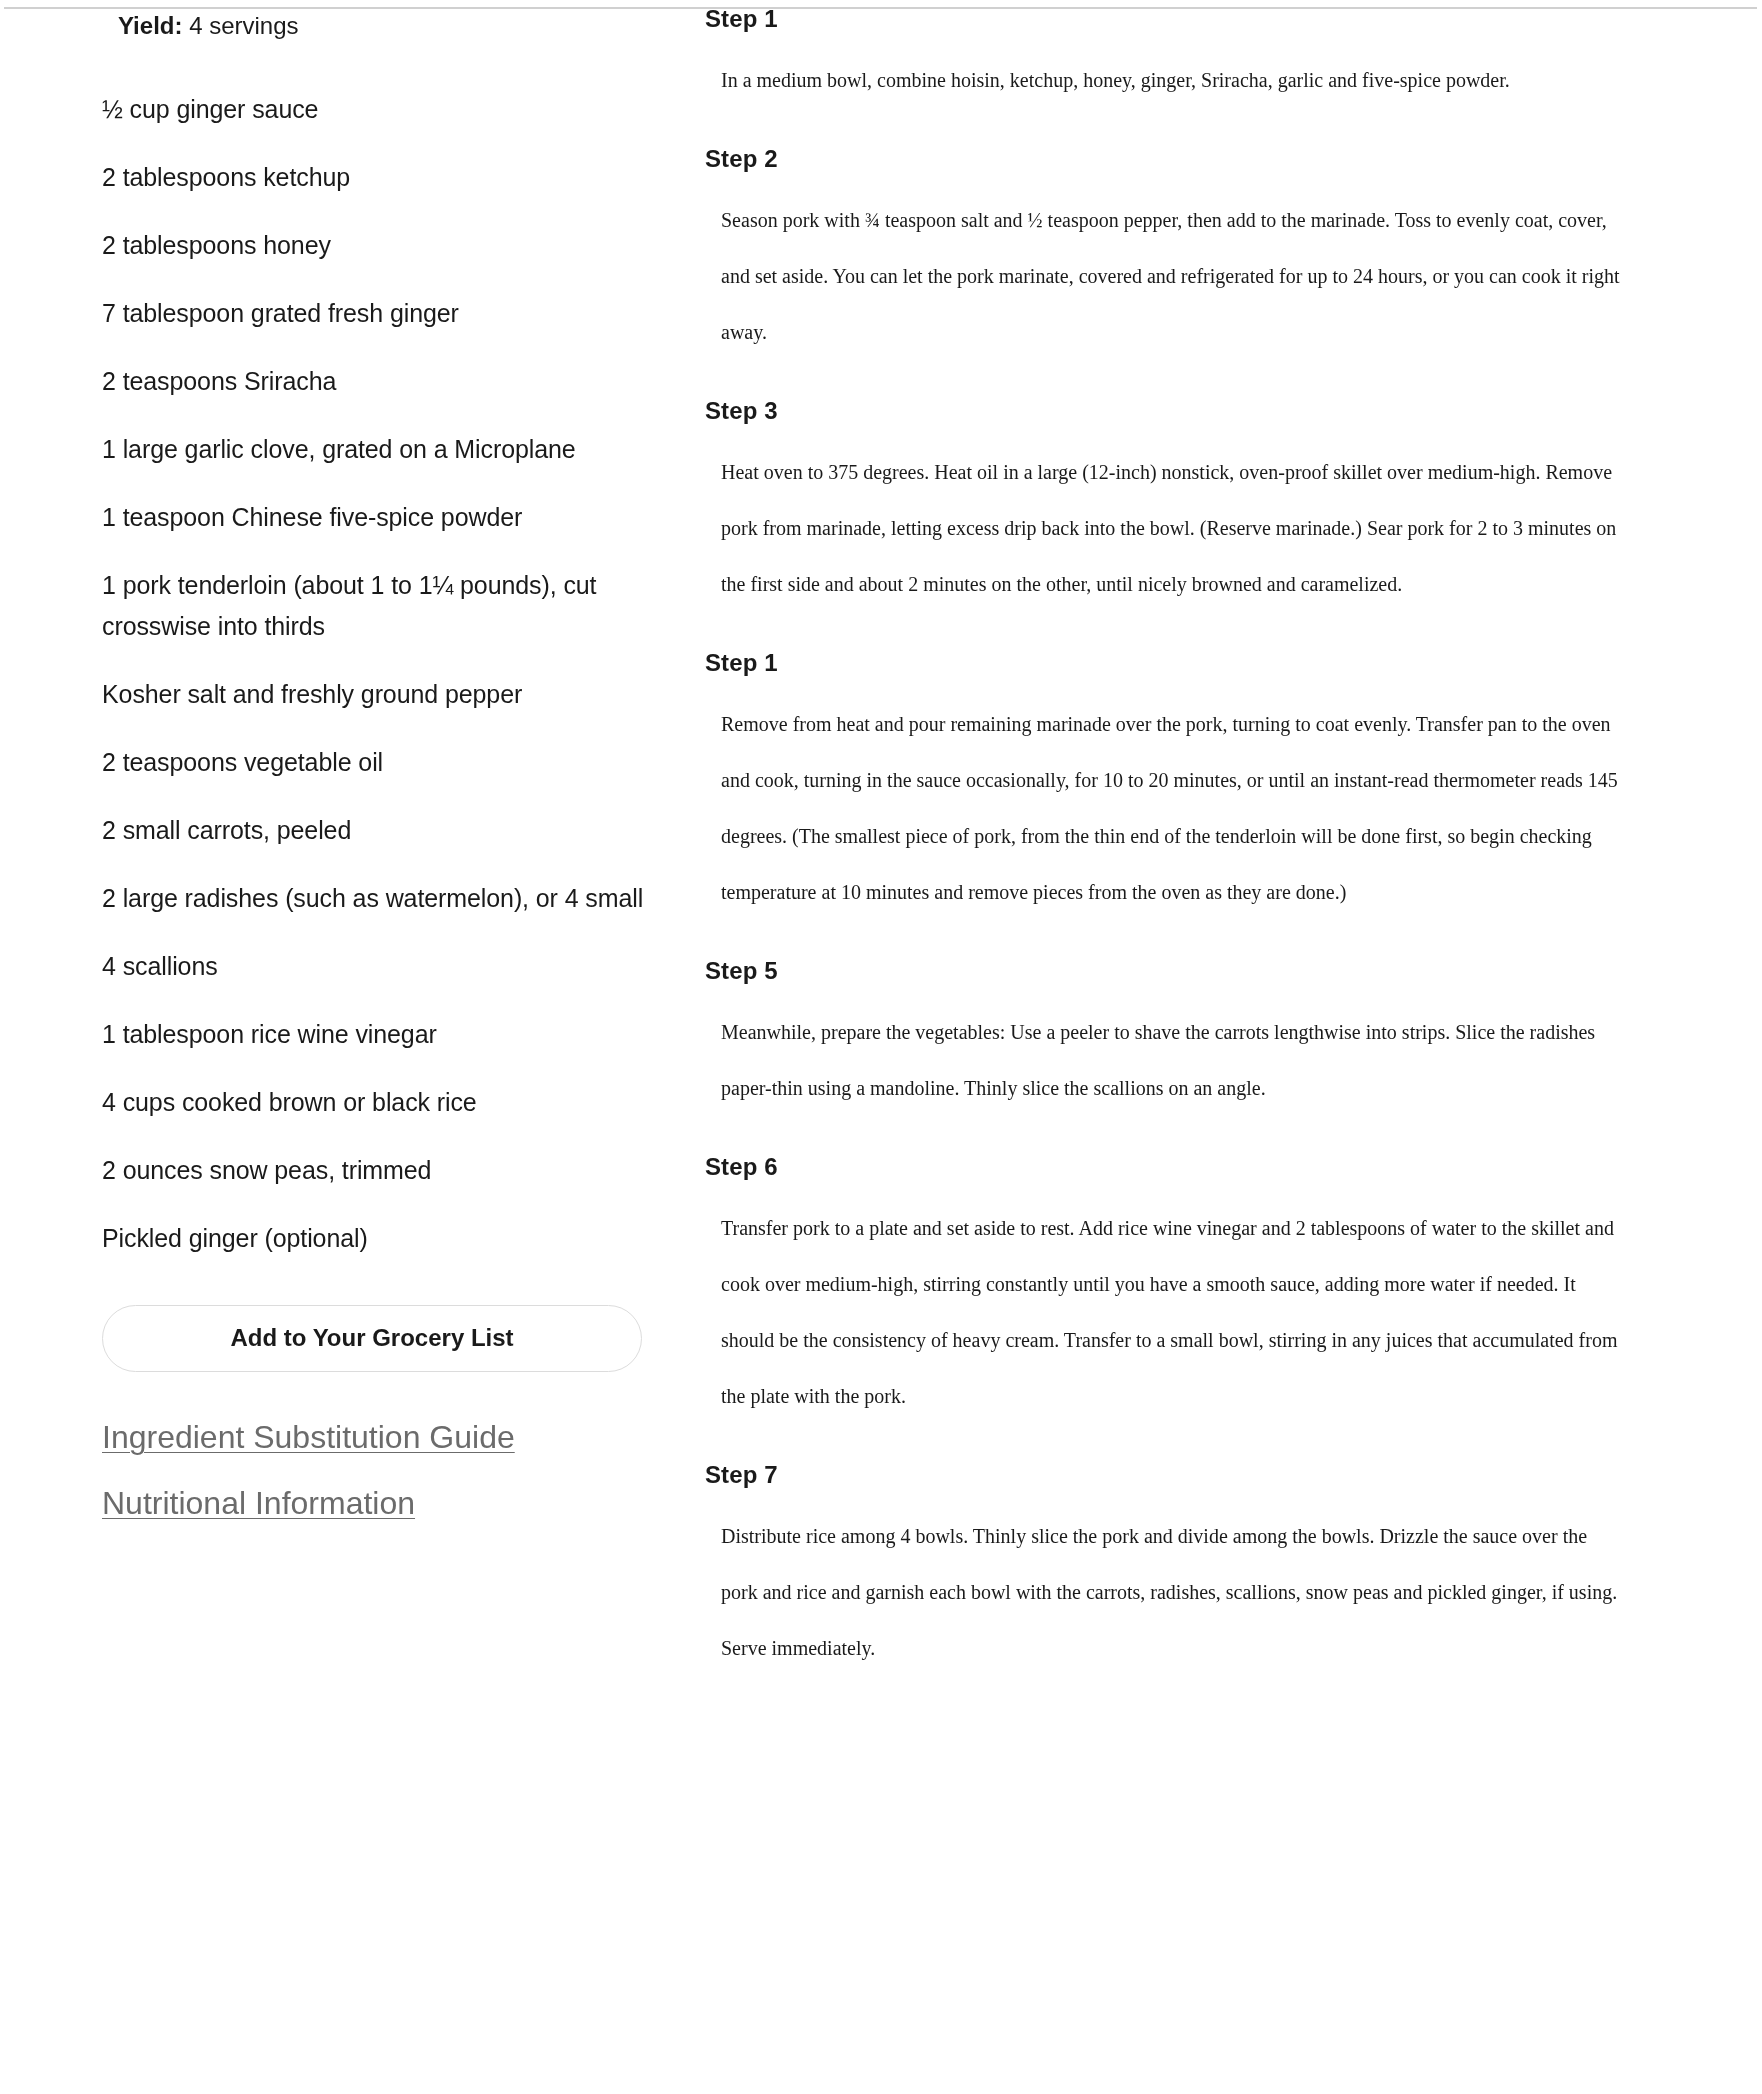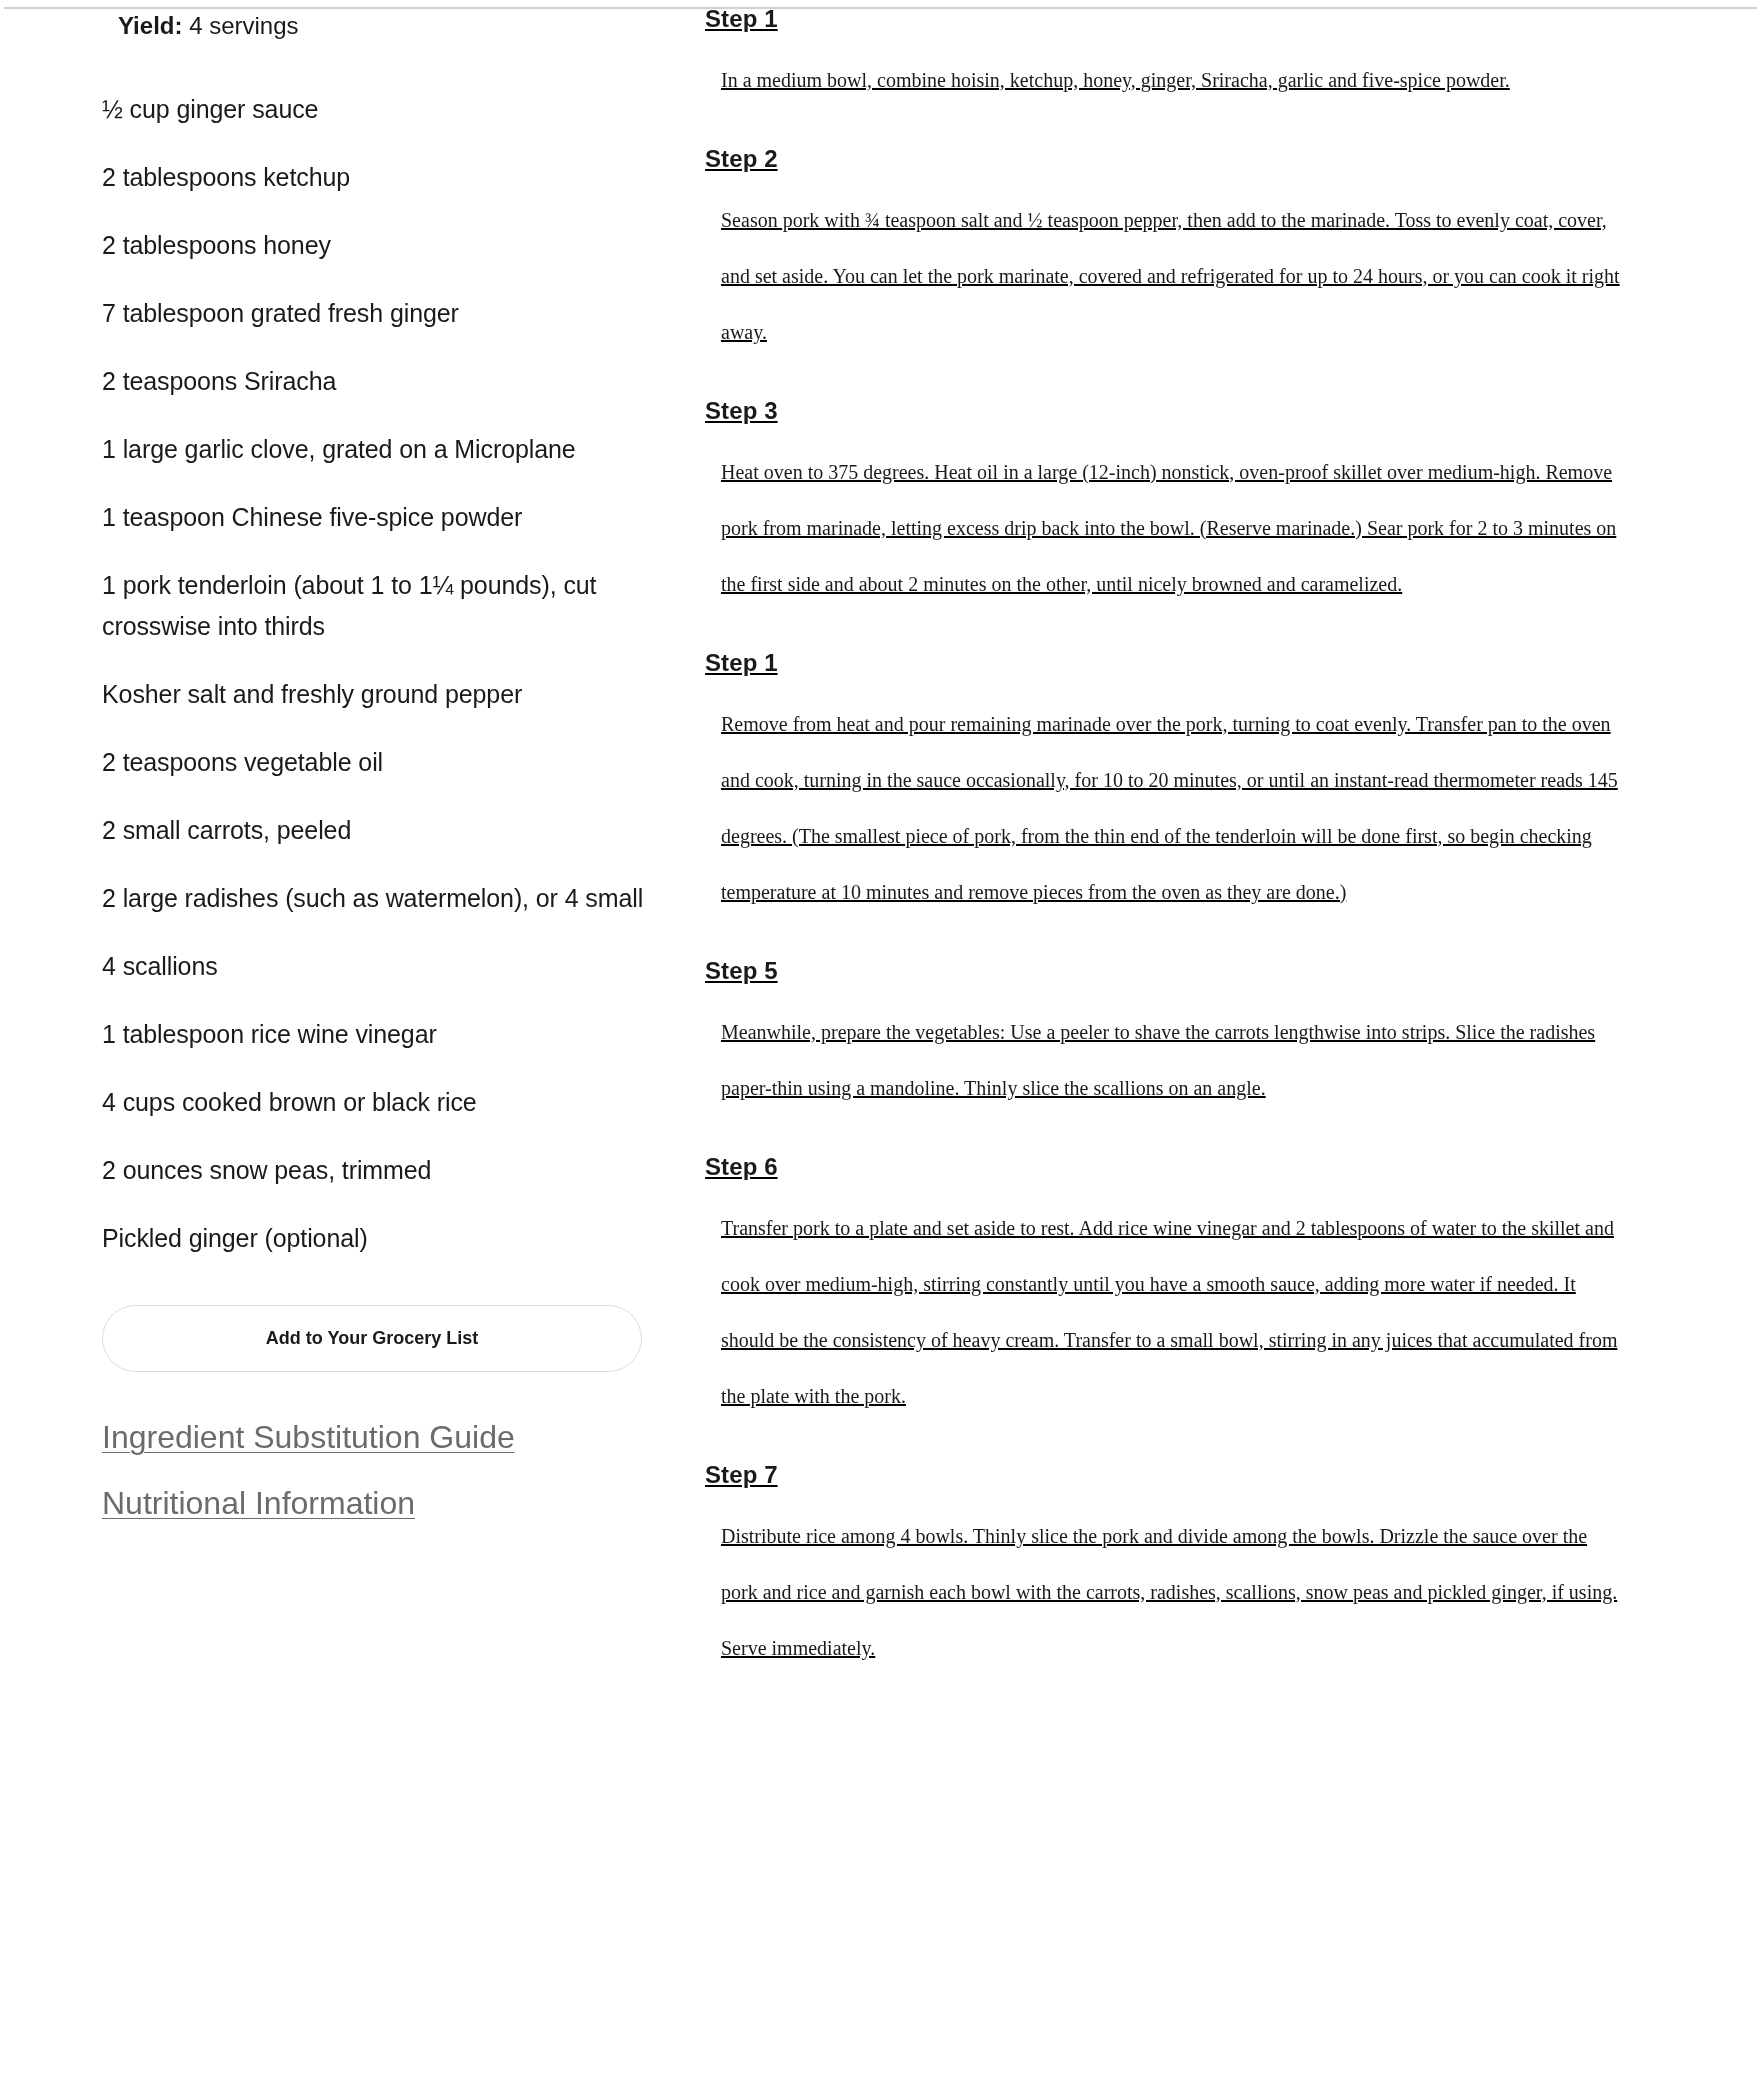--- a/index.html
+++ b/index.html
@@ -79,21 +79,21 @@
 
   #grocery-button {
     display: block;
     margin: 46px 0 0 0;
     width: 540px;
     height: 67px;
     border: 1.7px solid #dcdcdc;
     border-radius: 34px;
     background: #ffffff;
     font-family: "Liberation Sans", sans-serif;
-    font-size: 18px;
+    font-size: 24px;
     font-weight: 700;
     color: #1a1a1a;
     text-align: center;
     line-height: 64px;
     cursor: pointer;
     padding: 0;
   }
 
   #ingredient-links {
     margin-top: 48px;
@@ -111,21 +111,20 @@
     width: fit-content;
     cursor: pointer;
   }
 
   
   #steps-column {
     flex: 1 1 auto;
     padding-left: 17px;
     padding-top: 1.7px;
     padding-right: 60px;
-    text-decoration: underline;
   }
   .step-block {
     margin-bottom: 34px;
     width: 938px;
   }
   .step-heading {
     font-family: "Liberation Sans", sans-serif;
     font-size: 24px;
     font-weight: 700;
     color: #1a1a1a;

